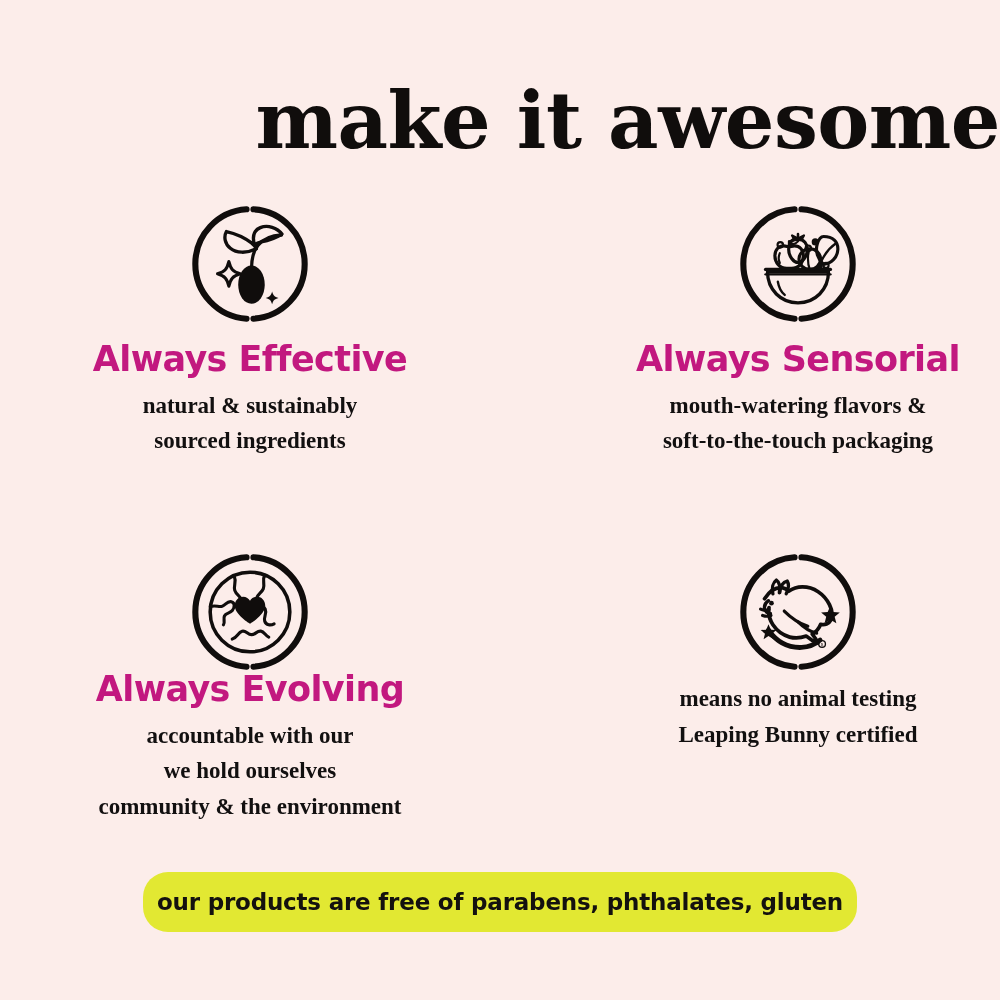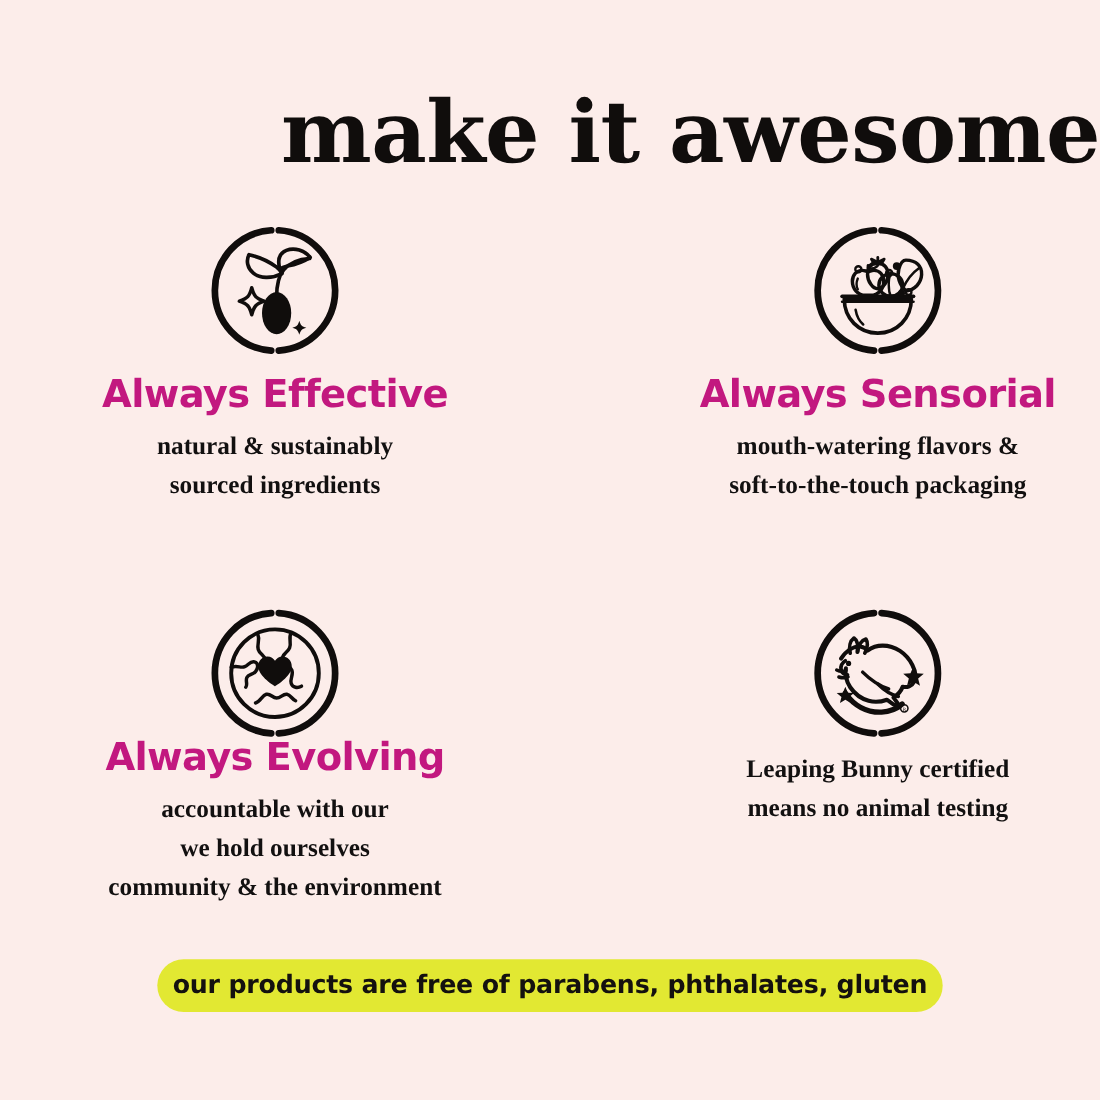--- a/index.html
+++ b/index.html
@@ -88,21 +88,21 @@
 
   
   .cell--evolving .feature-title { margin-top: 0; }
 
   
   .banner {
     position: absolute;
     left: 143px;
     top: 872px;
     width: 714px;
-    height: 48px;
+    height: 60px;
     background: #e2e832;
     border-radius: 25px;
     display: flex;
     align-items: center;
     justify-content: center;
   }
 
   .banner-text {
     font-family: "DejaVu Sans", "Liberation Sans", sans-serif;
     font-weight: 700;
@@ -265,22 +265,22 @@
                    L88.7 64.8 L83.5 60.5 L90.2 60 Z" fill="#100d0c"></path>
 
           <path d="M30 72.5 L32.3 78 L38 78.4 L33.6 82 L35 87.6 L30 84.5 L25 87.6
                    L26.4 82 L22 78.4 L27.7 78 Z" fill="#100d0c"></path>
 
           <circle cx="84.5" cy="92.5" r="3.4" stroke="#100d0c" stroke-width="1.4"></circle>
           <text x="84.5" y="95" font-size="4.6" text-anchor="middle" font-family="Liberation Serif, serif" fill="#100d0c">R</text>
         </svg>
       </div>
       <div class="feature-desc">
+        <span>means no animal testing</span>
         <span>Leaping Bunny certified</span>
-        <span>means no animal testing</span>
       </div>
     </div>
 
   </div>
 
   <div class="banner">
     <span class="banner-text">our products are free of parabens, phthalates, gluten</span>
   </div>
 
 </div>

